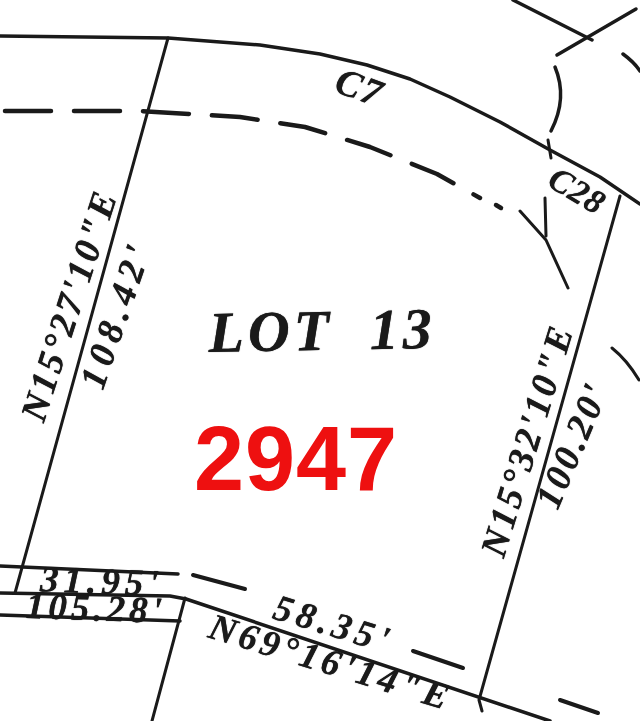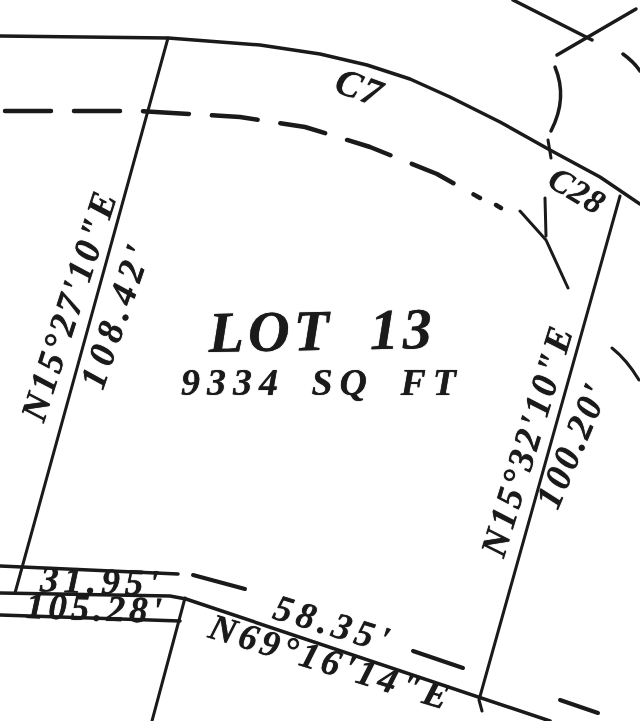--- a/index.html
+++ b/index.html
@@ -80,21 +80,21 @@
   <div class="lbl lbl-c7" style="color: rgb(26, 26, 26);">C7</div>
   <div class="lbl lbl-c28" style="color: rgb(26, 26, 26);">C28</div>
 
   <div class="lbl lbl-bearing-left" style="color: rgb(26, 26, 26);">N15°27'10"E</div>
   <div class="lbl lbl-dist-left" style="color: rgb(26, 26, 26);">108.42'</div>
 
   <div class="lbl lbl-bearing-right" style="color: rgb(26, 26, 26);">N15°32'10"E</div>
   <div class="lbl lbl-dist-right" style="color: rgb(26, 26, 26);">100.20'</div>
 
   <div class="lbl lbl-lot-title" style="color: rgb(26, 26, 26);">LOT 13</div>
-  <div class="lbl lbl-lot-area" style="color: rgb(26, 26, 26);">9334 SQ FT</div>
+  <div class="lbl lbl-parcel" style="color: rgb(238, 16, 16);">2947</div>
 
   <div class="lbl lbl-dist-b1" style="color: rgb(26, 26, 26);">31.95'</div>
   <div class="lbl lbl-dist-b2" style="color: rgb(26, 26, 26);">105.28'</div>
 
   <div class="lbl lbl-dist-diag" style="color: rgb(26, 26, 26);">58.35'</div>
   <div class="lbl lbl-bearing-diag" style="color: rgb(26, 26, 26);">N69°16'14"E</div>
 
 </div>
 
 </body></html>

